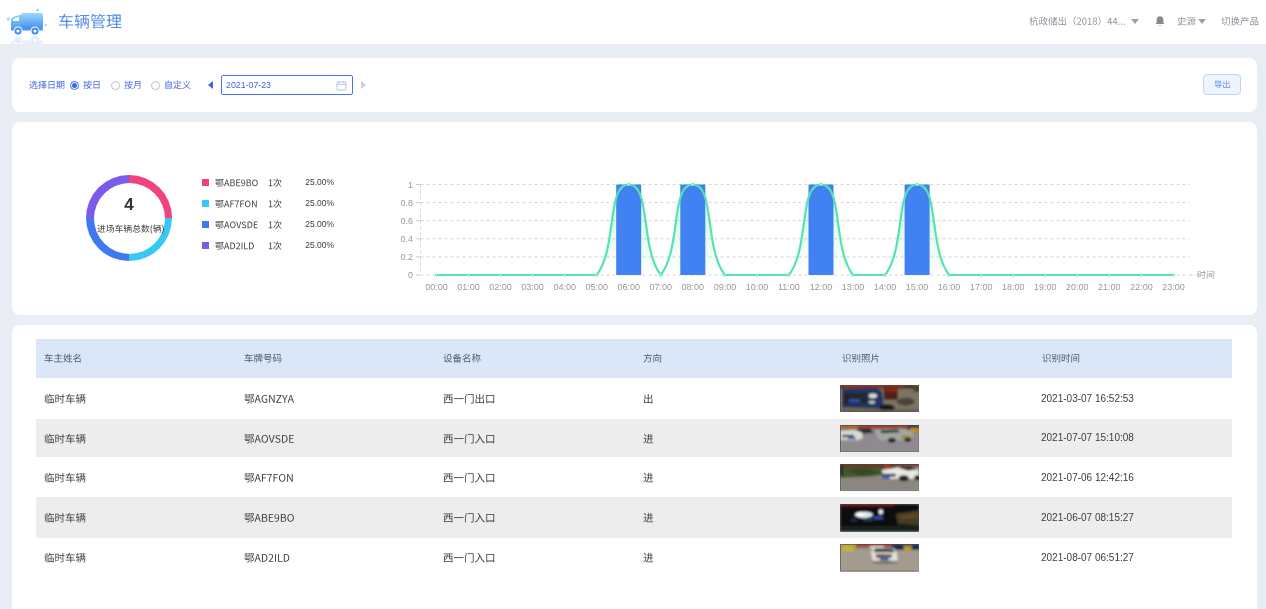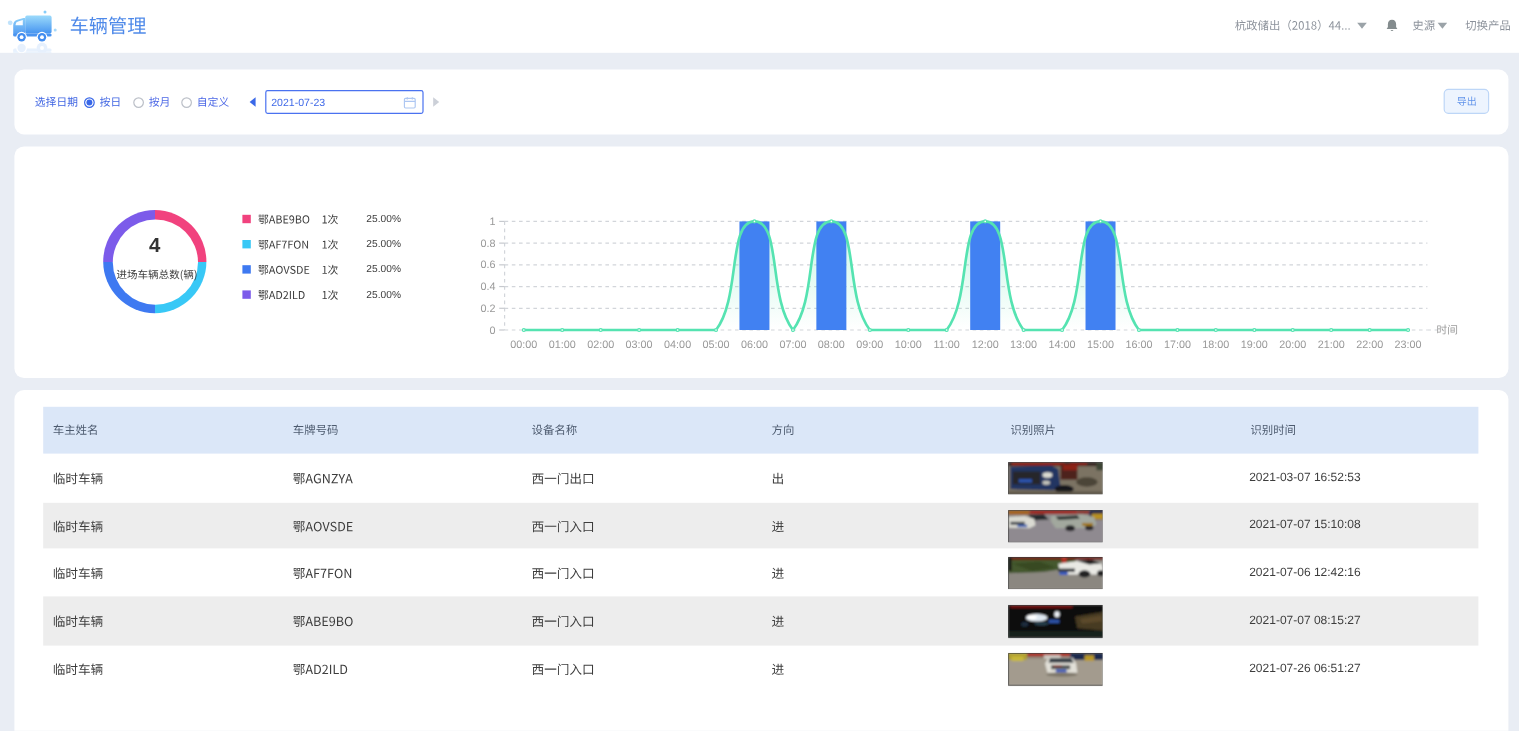--- a/index.html
+++ b/index.html
@@ -569,21 +569,21 @@
       <use href="#g76" x="2000"></use>
       <use href="#g78" x="3000"></use>
       <use href="#g77" x="4000"></use>
     </g>
   </svg>
 <svg width="10.5" height="13.7" style="position:absolute;left:642.8px;top:510.9px;overflow:visible;">
     <g transform="translate(0,10.71) scale(0.010500,-0.010500)" fill="#3d3d3d">
       <use href="#g32" x="0"></use>
     </g>
   </svg>
-<div class="abs" style="left:1041px;top:511.75px;font-size:10px;line-height:12px;color:#3d3d3d">2021-07-07 08:15:27</div>
+<div class="abs" style="left:1041px;top:511.75px;font-size:10px;line-height:12px;color:#3d3d3d">2021-06-07 08:15:27</div>
 <div class="abs" style="left:839.6px;top:504.0px;width:79.7px;height:27.5px;overflow:hidden"><svg width="79.7" height="27.5" viewBox="0 0 80 28" preserveAspectRatio="none">
       <filter id="b0" x="-5%" y="-5%" width="110%" height="110%">
         <feGaussianBlur stdDeviation="1.1"></feGaussianBlur>
       </filter>
       <g filter="url(#b0)">
         <rect x="0" y="0" width="80" height="28" fill="#0b0d0e"></rect>
         <rect x="2" y="0.8" width="52" height="1.8" fill="#7c120c"></rect>
         <rect x="0" y="22" width="80" height="6" fill="#15201c"></rect>
         <ellipse cx="24" cy="11" rx="9" ry="3.2" fill="#dfe8f2"></ellipse>
         <ellipse cx="20" cy="10.5" rx="4" ry="1.8" fill="#ffffff"></ellipse>
@@ -622,21 +622,21 @@
       <use href="#g76" x="2000"></use>
       <use href="#g78" x="3000"></use>
       <use href="#g77" x="4000"></use>
     </g>
   </svg>
 <svg width="10.5" height="13.7" style="position:absolute;left:642.8px;top:551.3px;overflow:visible;">
     <g transform="translate(0,10.71) scale(0.010500,-0.010500)" fill="#3d3d3d">
       <use href="#g32" x="0"></use>
     </g>
   </svg>
-<div class="abs" style="left:1041px;top:552.1500000000001px;font-size:10px;line-height:12px;color:#3d3d3d">2021-07-26 06:51:27</div>
+<div class="abs" style="left:1041px;top:552.1500000000001px;font-size:10px;line-height:12px;color:#3d3d3d">2021-08-07 06:51:27</div>
 <div class="abs" style="left:839.6px;top:544.4px;width:79.7px;height:27.5px;overflow:hidden"><svg width="79.7" height="27.5" viewBox="0 0 80 28" preserveAspectRatio="none">
       <filter id="b0" x="-5%" y="-5%" width="110%" height="110%">
         <feGaussianBlur stdDeviation="1.1"></feGaussianBlur>
       </filter>
       <g filter="url(#b0)">
         <rect x="0" y="0" width="80" height="28" fill="#a39b8e"></rect>
         <rect x="0" y="0" width="80" height="5" fill="#8d8578"></rect>
         <rect x="0" y="0" width="16" height="6" fill="#b0a030"></rect>
         <rect x="3" y="3" width="10" height="4" fill="#c8b838"></rect>
         <rect x="16" y="0" width="36" height="3" fill="#a82c22"></rect>

